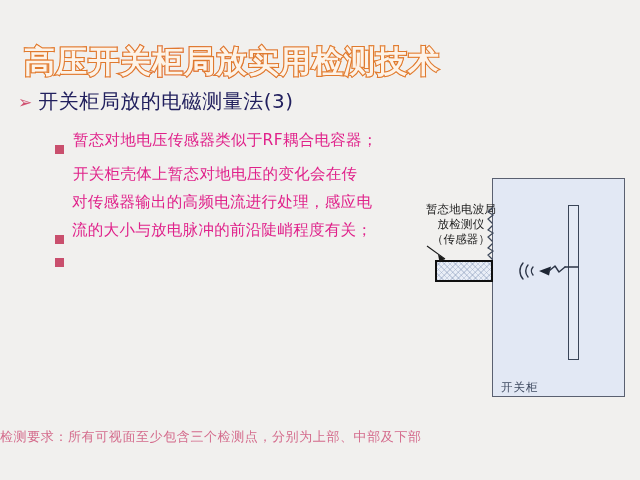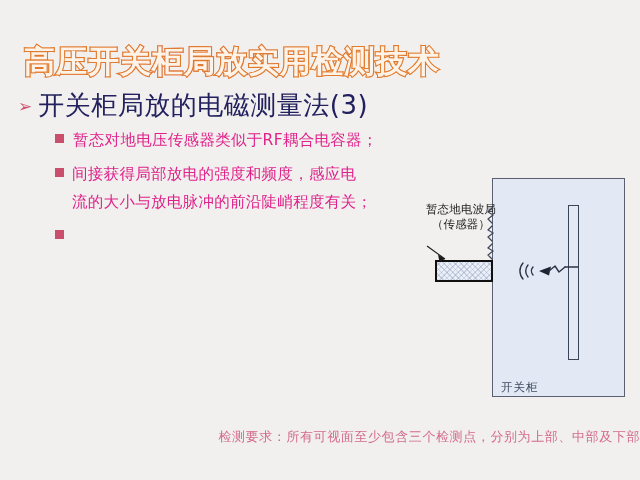--- a/index.html
+++ b/index.html
@@ -59,37 +59,37 @@
     align-items: center;
     gap: 6px;
   }
   #heading-arrow {
     color: #d05070;
     font-size: 17px;
     line-height: 1;
     transform: translateY(1px);
   }
   #heading-text {
-    font-size: 26px;
+    font-size: 20px;
     color: #22205e;
     font-weight: 500;
     letter-spacing: 0.5px;
     white-space: nowrap;
   }
 
   
   #bullets {
     position: absolute;
     left: 55px;
     top: 126px;
     width: 360px;
   }
   .bullet-item {
     display: flex;
-    align-items: flex-start;
+    align-items: flex-end;
     margin-bottom: 6px;
   }
   .bullet-marker {
     width: 9px;
     height: 9px;
     background: #c94f6d;
     flex: 0 0 auto;
     margin-top: 8px;
     margin-right: 9px;
   }
@@ -174,21 +174,21 @@
     height: 250px;
     overflow: visible;
   }
 
   
   #footer-note {
     position: absolute;
     left: 0;
     right: 0;
     top: 428px;
-    text-align: right;
+    text-align: left;
     font-size: 13px;
     color: #d46b8c;
     letter-spacing: 0.6px;
   }
 </style>
 </head>
 <body>
 
 <div id="slide">
 
@@ -207,21 +207,22 @@
     <div class="bullet-item">
       <span class="bullet-marker"></span>
       <span class="bullet-body">
         <span>暂态对地电压传感器类似于RF耦合电容器；</span>
       </span>
     </div>
 
     <div class="bullet-item">
       <span class="bullet-marker"></span>
       <span class="bullet-body">
-        <span class="cont">间接获得局部放电的强度和频度，感应电</span>
+        <span>开关柜壳体上暂态对地电压的变化会在传</span>
+        <span class="cont">对传感器输出的高频电流进行处理，感应电</span>
         <span class="cont">流的大小与放电脉冲的前沿陡峭程度有关；</span>
       </span>
     </div>
 
     <div class="bullet-item">
       <span class="bullet-marker"></span>
       <span class="bullet-body">
       </span>
     </div>
 
@@ -230,20 +231,21 @@
   <div id="diagram">
 
     <div id="cabinet"></div>
     <div id="busbar"></div>
     <div id="cabinet-label">开关柜</div>
 
     <div id="sensor-box"></div>
 
     <div id="sensor-label">
       <div>暂态地电波局</div>
+      <div>放检测仪</div>
       <div>（传感器）</div>
     </div>
 
     <svg class="overlay" viewBox="0 0 225 250">
 
       <g>
         <line x1="12" y1="86" x2="30" y2="99" stroke="#1a1a1a" stroke-width="1.1"></line>
         <polygon points="30,99 23,94.5 24.5,102" fill="#1a1a1a"></polygon>
       </g>
 

